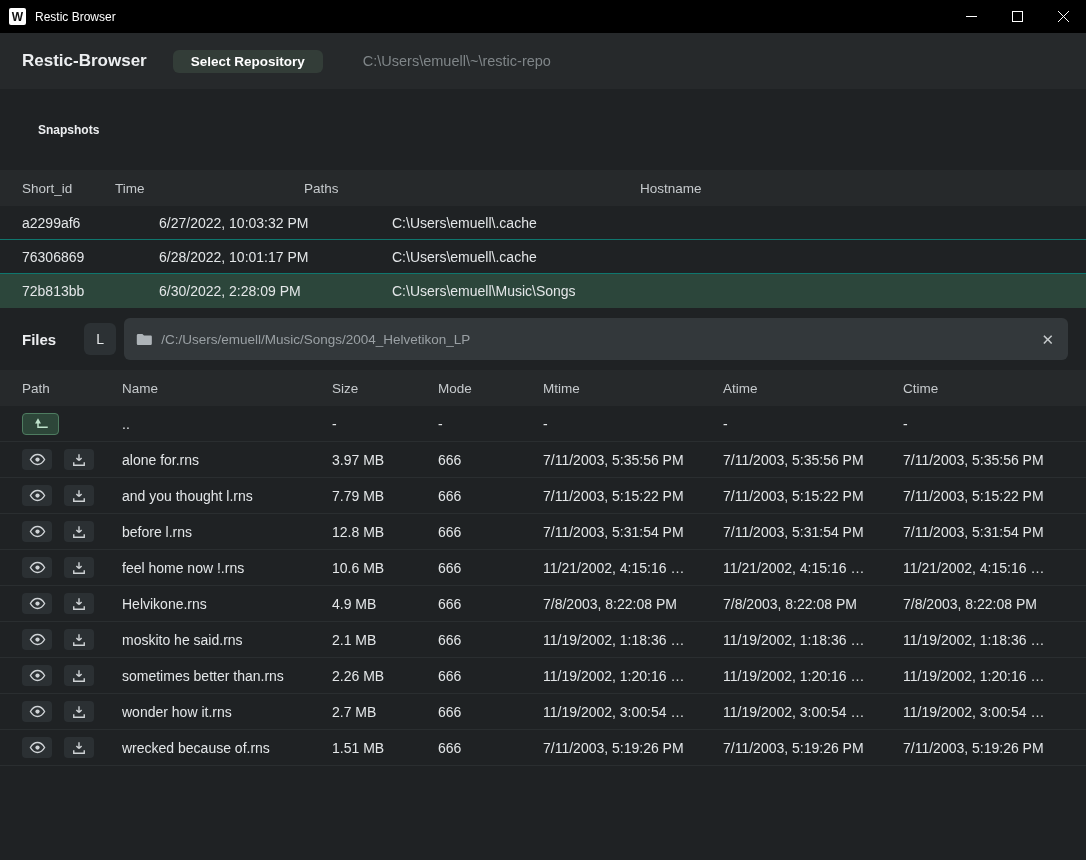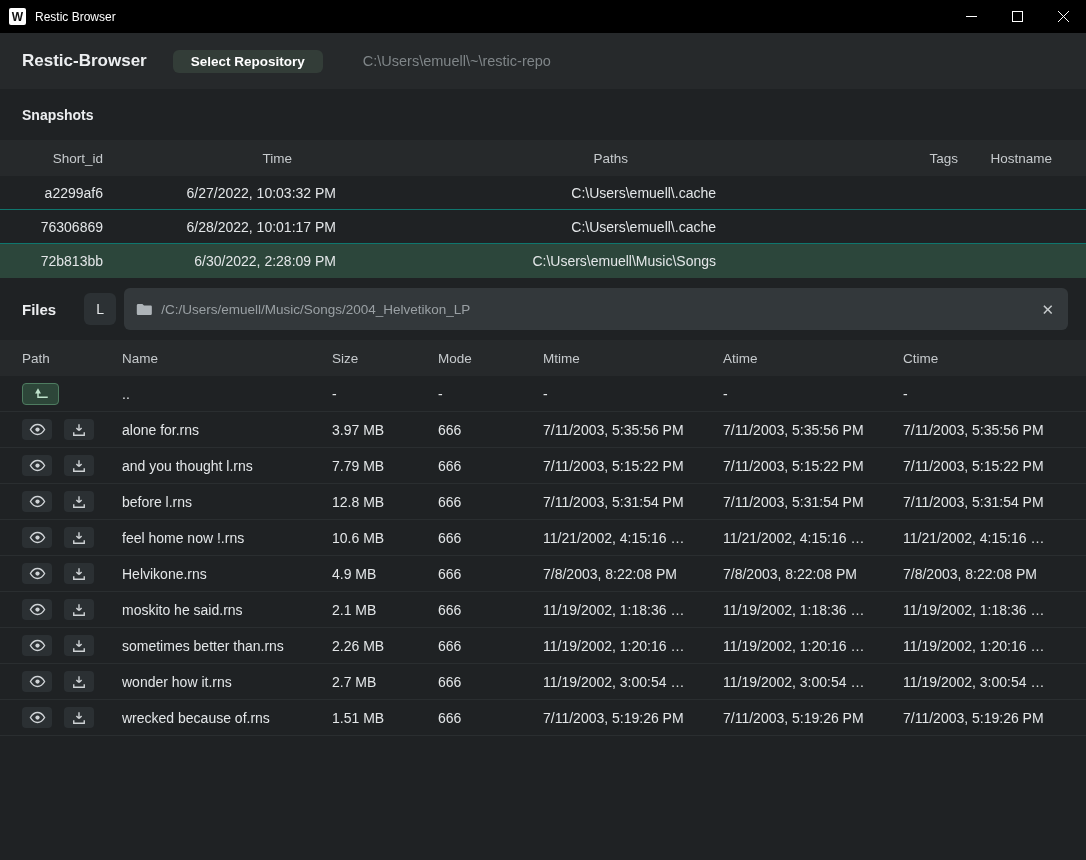--- a/index.html
+++ b/index.html
@@ -19,23 +19,23 @@
   .win-btn { width:46px; height:33px; display:flex; align-items:center; justify-content:center;
     background:transparent; border:none; cursor:pointer; padding:0; }
   .win-btn svg { display:block; }
   
   .appbar { height:56px; background:#26292b; display:flex; align-items:center; padding:0 22px; }
   .app-title { font-size:17px; font-weight:700; margin:0; color:#eceef0; }
   .repo-btn { margin-left:26px; background:#333d38; color:#ffffff; font-weight:700; font-size:13.5px;
     border:none; border-radius:6px; padding:4px 18px; font-family:inherit; cursor:pointer; }
   .repo-path { margin-left:40px; color:#7f8588; font-size:14.5px; }
   
-  .section-title { font-size:14px; font-weight:700; margin:0; padding:18px 22px 17px; color:#eceef0; }
-  
-  .grid-snap { display:grid; grid-template-columns:93px 189px 336px 330px 1fr; align-items:center; padding:0 22px;text-align:right; }
+  .section-title { font-size:12px; font-weight:700; margin:16px; padding:18px 22px 17px; color:#eceef0; }
+  
+  .grid-snap { display:grid; grid-template-columns:93px 189px 336px 330px 1fr; align-items:center; padding:0 22px; }
   .snap-head { background:#26292b; height:36px; color:#c6cacd; font-size:13.5px; }
   .snap-row { height:34px; font-size:14px; border-bottom:1px solid #0f766e; cursor:pointer;gap:44px; }
   .snap-row.selected { background:#2c463b; border-bottom-color:#2c463b; }
   
   .files-bar { display:flex; align-items:center; padding:10px 18px 10px 22px; }
   .files-title { font-size:15px; font-weight:700; margin:0; color:#eceef0; }
   .l-btn { margin-left:28px; width:32px; height:32px; background:#2c3134; border:none; border-radius:6px;
     color:#e6e9ea; font-size:14px; font-family:inherit; cursor:pointer; }
   .pathbar { flex:1; margin-left:8px; height:42px; background:#33383b; border-radius:6px;
     display:flex; align-items:center; padding:0 12px; }
@@ -84,21 +84,20 @@
   <button class="repo-btn">Select Repository</button>
   <span class="repo-path">C:\Users\emuell\~\restic-repo</span>
 </div>
 
 <h2 class="section-title">Snapshots</h2>
 
 <div class="grid-snap snap-head">
   <span class="c">Short_id</span>
   <span class="c">Time</span>
   <span class="c">Paths</span>
-  <span class="c">Tags</span>
   <span class="c">Hostname</span>
 </div>
 
 <div class="grid-snap snap-row">
   <span class="c">a2299af6</span>
   <span class="c">6/27/2022, 10:03:32 PM</span>
   <span class="c">C:\Users\emuell\.cache</span>
   <span class="c"></span>
   <span class="c">X1-EDU</span>
 </div>

